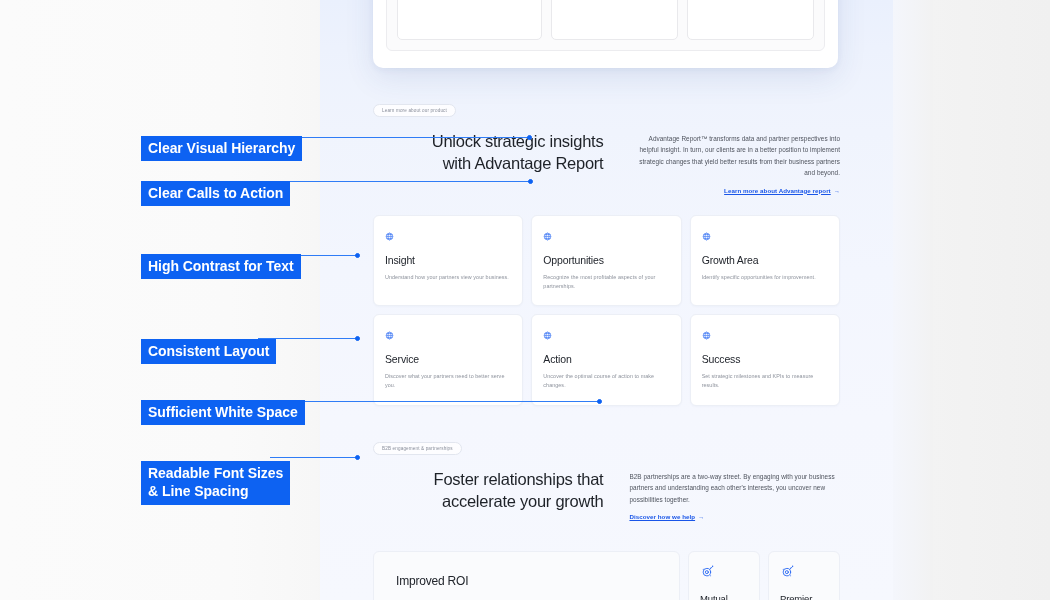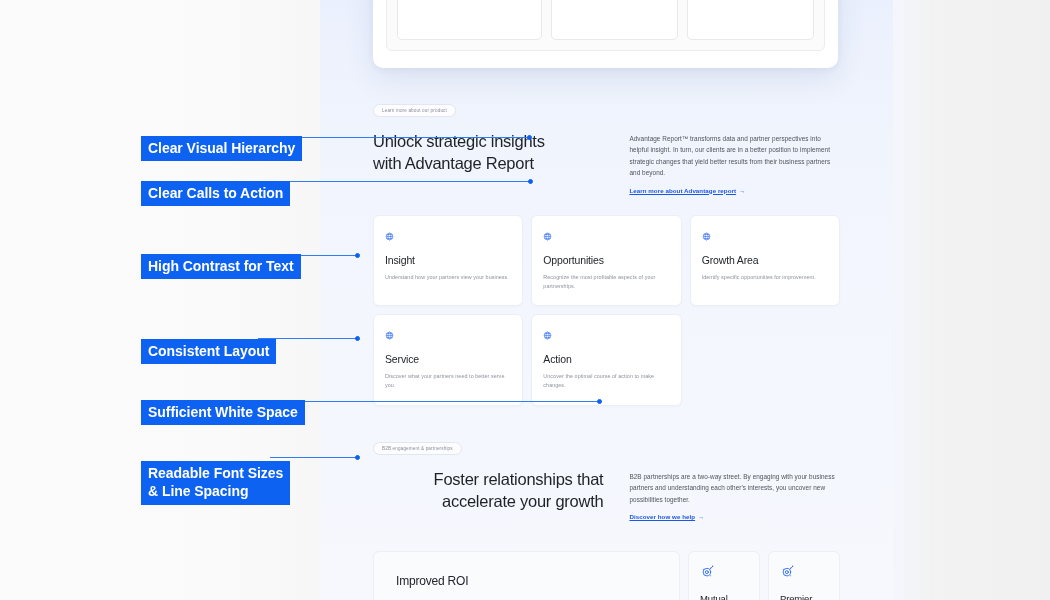--- a/index.html
+++ b/index.html
@@ -180,21 +180,21 @@
         
       </div>
 
     </div>
   </div>
 
   <div class="content">
 
     <div style="padding-top:98px;">
       <span class="pill">Learn more about our product</span>
-      <div style="display:flex;gap:26px;margin-top:14px;">
+      <div style="display:flex;gap:26px;margin-top:14px;text-align:right;">
         <div style="width:232px;">
           <h2 class="headline">
             <span>Unlock strategic insights</span><br>
             <span>with Advantage Report</span>
           </h2>
         </div>
         <div style="width:212px;padding-top:2px;">
           <p class="lede">Advantage Report™ transforms data and partner perspectives into helpful insight. In turn, our clients are in a better position to implement strategic changes that yield better results from their business partners and beyond.</p>
           <a class="cta" href="#">
             <span>Learn more about Advantage report</span><span class="arr">→</span>
@@ -241,20 +241,29 @@
           <p>Discover what your partners need to better serve you.</p>
         </div>
         <div class="card">
           <div class="ic"><svg width="9" height="9" viewBox="0 0 24 24" fill="none" stroke="#2f6df3" stroke-width="1.6">
               <circle cx="12" cy="12" r="9"></circle>
               <ellipse cx="12" cy="12" rx="4" ry="9"></ellipse>
               <path d="M3 12h18M4.5 7h15M4.5 17h15"></path>
             </svg></div>
           <h3>Action</h3>
           <p>Uncover the optimal course of action to make changes.</p>
+        </div>
+        <div class="card">
+          <div class="ic"><svg width="9" height="9" viewBox="0 0 24 24" fill="none" stroke="#2f6df3" stroke-width="1.6">
+              <circle cx="12" cy="12" r="9"></circle>
+              <ellipse cx="12" cy="12" rx="4" ry="9"></ellipse>
+              <path d="M3 12h18M4.5 7h15M4.5 17h15"></path>
+            </svg></div>
+          <h3>Success</h3>
+          <p>Set strategic milestones and KPIs to measure results.</p>
         </div>
       </div>
 
     <div style="margin-top:30px;">
       <span class="pill">B2B engagement &amp; partnerships</span>
       <div style="display:flex;gap:26px;margin-top:14px;">
         <div style="width:232px;text-align:right;">
           <h2 class="headline">
             <span>Foster relationships that</span><br>
             <span>accelerate your growth</span>

